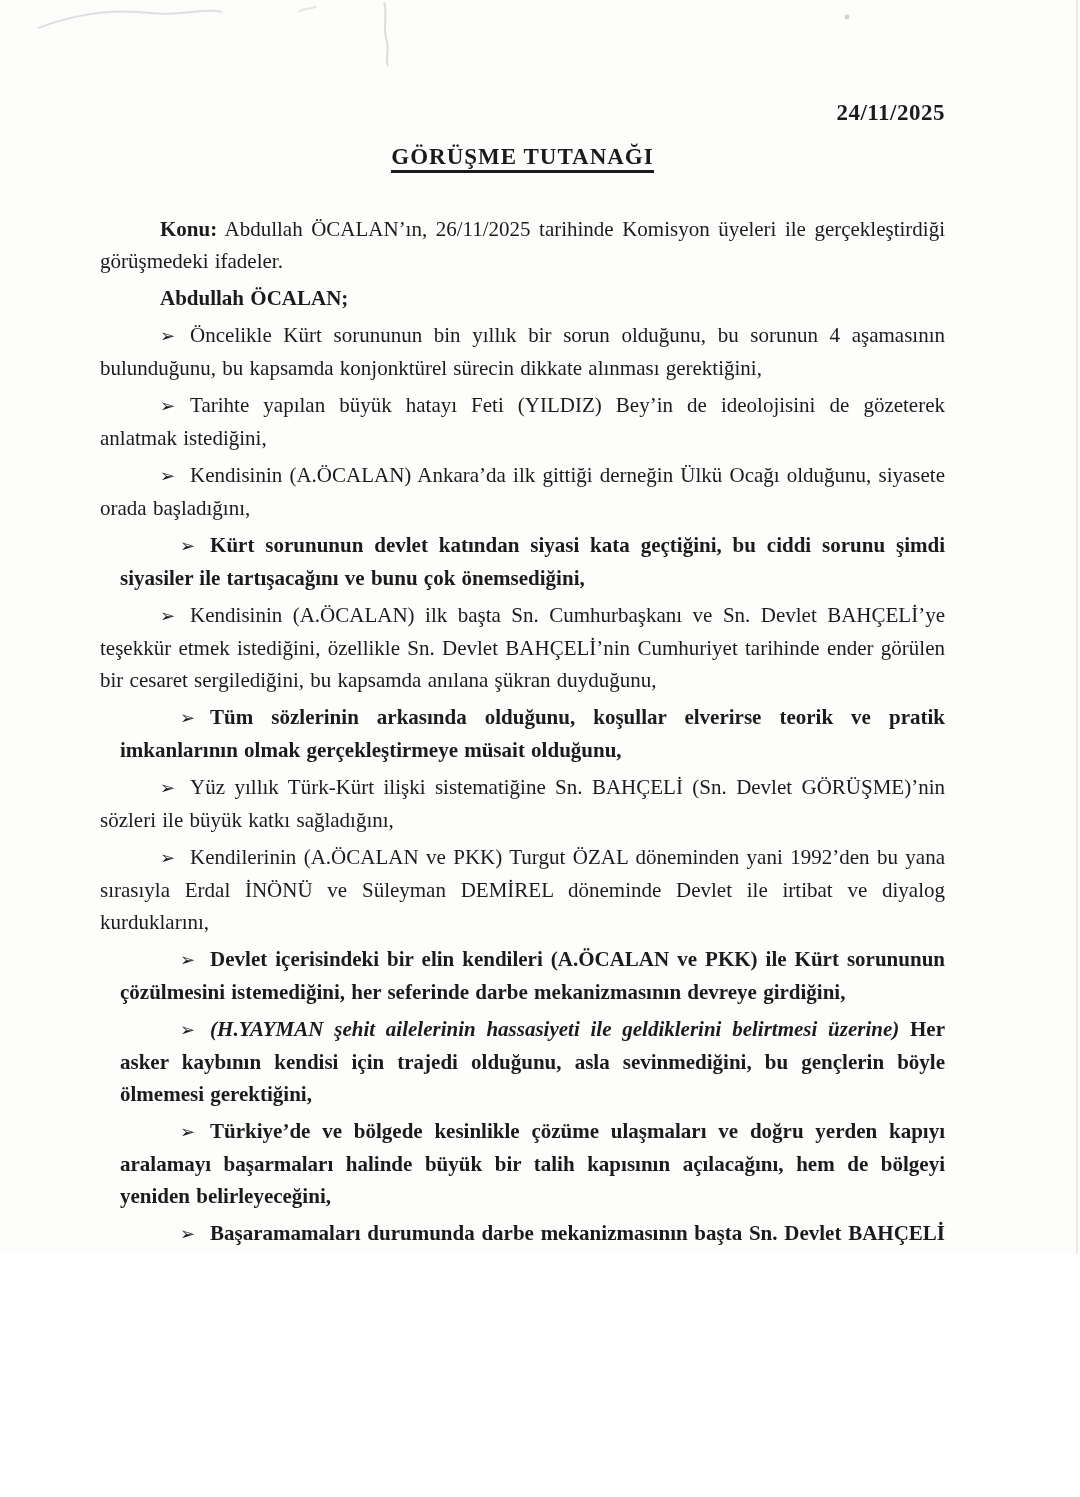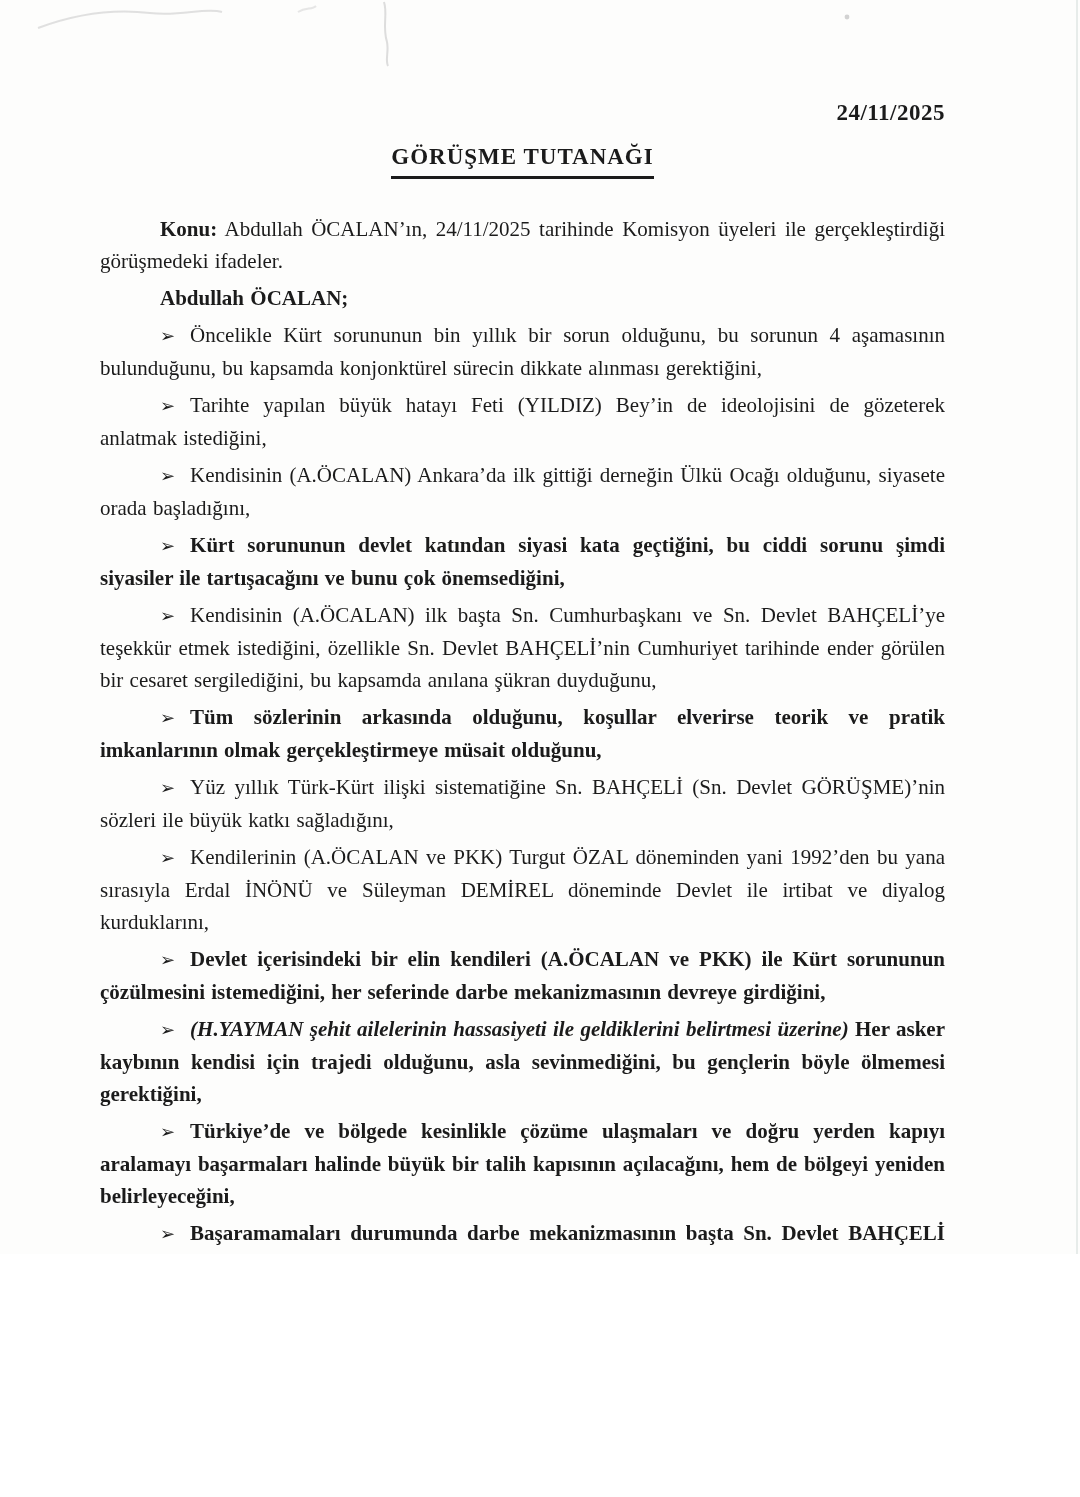--- a/index.html
+++ b/index.html
@@ -27,33 +27,33 @@
   .title-line {
     text-align: center;
     margin-top: 13px;
     font-size: 23px;
     line-height: 32px;
   }
   .title-line .title-text {
     font-weight: bold;
     letter-spacing: 1px;
     border-bottom: 3px solid #1b1b1b;
-    padding-bottom: 7px;
+    padding-bottom: 1px;
     margin-top: 24px;
   }
   .content { margin-top: 40px; }
   .para {
     margin: 0 0 5px 0;
     font-size: 21px;
     line-height: 32px;
     text-align: justify;
     text-indent: 60px;
     word-spacing: 1px;
   }
-  .para.bold { font-weight: bold; }
+  .para.bold { font-weight: bold; margin-left: 20px; }
   .para .em { font-style: italic; }
   .marker {
     font-family: "DejaVu Sans", sans-serif;
     font-size: 18px;
     margin-right: 15px;
   }
   .konu-label, .speaker { font-weight: bold; }
   .bullets .bullet:last-child { text-align-last: justify; }
   .footer {
     position: absolute;
@@ -92,21 +92,21 @@
   <div class="edge-line"></div>
 
   <div class="inner">
     <div class="date-line">24/11/2025</div>
 
     <div class="title-line">
       <span class="title-text">GÖRÜŞME TUTANAĞI</span>
     </div>
 
     <div class="content">
-      <p class="para"><span class="konu-label">Konu:</span><span> Abdullah ÖCALAN’ın, 24/11/2025 tarihinde Komisyon üyeleri ile gerçekleştirdiği görüşmedeki ifadeler.</span></p>
+      <p class="para"><span class="konu-label">Konu:</span><span> Abdullah ÖCALAN’ın, 26/11/2025 tarihinde Komisyon üyeleri ile gerçekleştirdiği görüşmedeki ifadeler.</span></p>
 
       <p class="para speaker">Abdullah ÖCALAN;</p>
 
       <div class="bullets">
           <p class="para bullet"><span class="marker">➢</span><span>Öncelikle Kürt sorununun bin yıllık bir sorun olduğunu, bu sorunun 4 aşamasının bulunduğunu, bu kapsamda konjonktürel sürecin dikkate alınması gerektiğini,</span></p>
           <p class="para bullet"><span class="marker">➢</span><span>Tarihte yapılan büyük hatayı Feti (YILDIZ) Bey’in de ideolojisini de gözeterek anlatmak istediğini,</span></p>
           <p class="para bullet"><span class="marker">➢</span><span>Kendisinin (A.ÖCALAN) Ankara’da ilk gittiği derneğin Ülkü Ocağı olduğunu, siyasete orada başladığını,</span></p>
           <p class="para bullet bold"><span class="marker">➢</span><span>Kürt sorununun devlet katından siyasi kata geçtiğini, bu ciddi sorunu şimdi siyasiler ile tartışacağını ve bunu çok önemsediğini,</span></p>
           <p class="para bullet"><span class="marker">➢</span><span>Kendisinin (A.ÖCALAN) ilk başta Sn. Cumhurbaşkanı ve Sn. Devlet BAHÇELİ’ye teşekkür etmek istediğini, özellikle Sn. Devlet BAHÇELİ’nin Cumhuriyet tarihinde ender görülen bir cesaret sergilediğini, bu kapsamda anılana şükran duyduğunu,</span></p>
           <p class="para bullet bold"><span class="marker">➢</span><span>Tüm sözlerinin arkasında olduğunu, koşullar elverirse teorik ve pratik imkanlarının olmak gerçekleştirmeye müsait olduğunu,</span></p>

